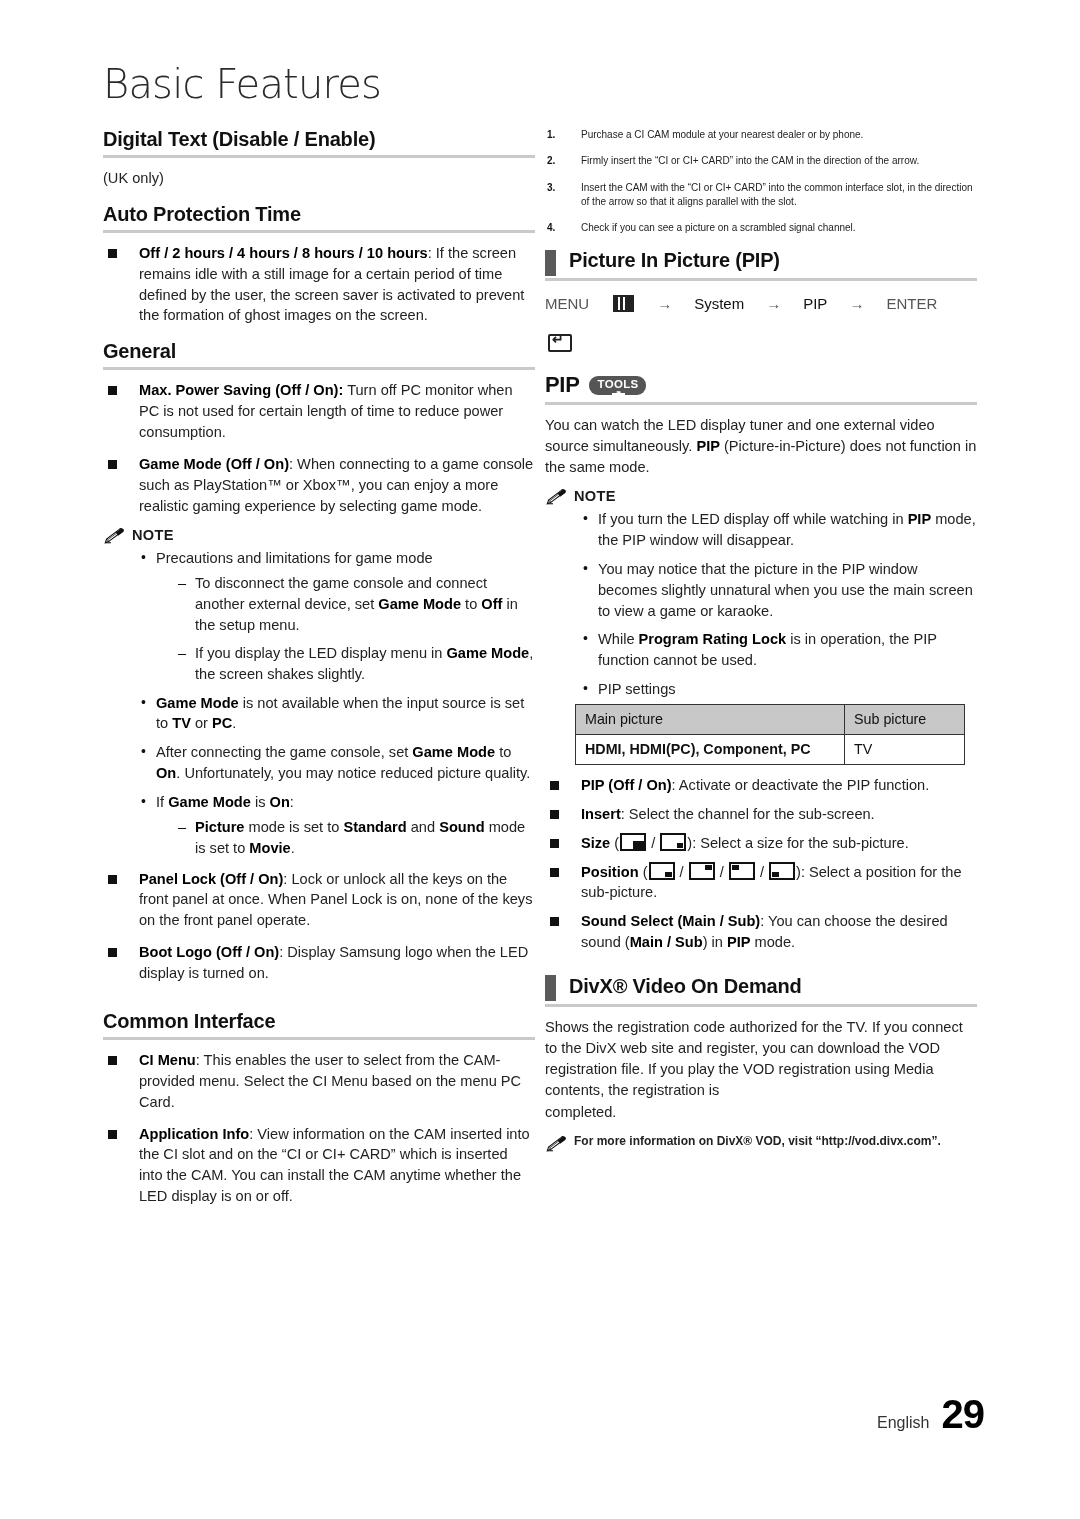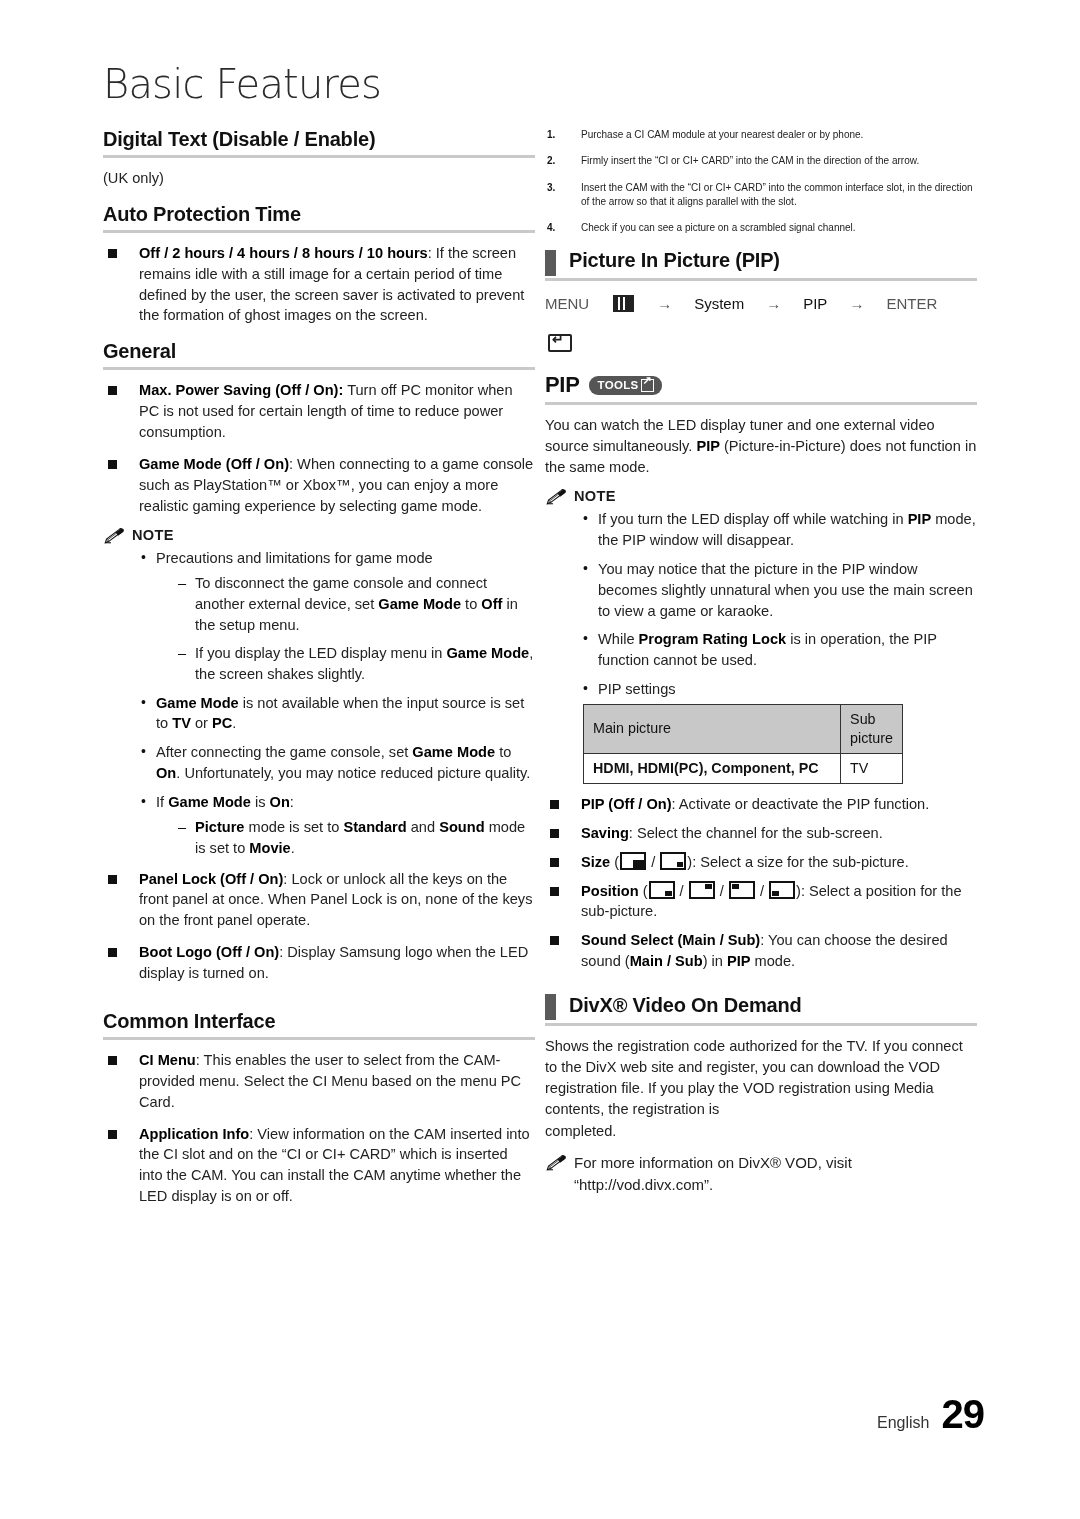--- a/index.html
+++ b/index.html
@@ -255,20 +255,21 @@
     align-items: center;
     gap: 3px;
     background: #555;
     color: #fff;
     border-radius: 9px;
     padding: 2px 8px 2px 9px;
     font-size: 11.5px;
     font-weight: bold;
     letter-spacing: 0.3px;
     height: 15px;
+    flex-direction: column;
   }
   .tools-glyph {
     display: inline-block;
     width: 11px;
     height: 11px;
     border: 1.5px solid #fff;
     position: relative;
   }
   .tools-glyph::after {
     content: "\2197";
@@ -276,22 +277,22 @@
     left: 0px;
     top: -5px;
     font-size: 11px;
     line-height: 11px;
     color: #fff;
   }
 
   
   table.pip-tbl {
     border-collapse: collapse;
-    width: 320px;
-    margin: 4px 0 10px 38px;
+    width: 390px;
+    margin: 4px 0 10px 30px;
     font-size: 14.3px;
   }
   table.pip-tbl th,
   table.pip-tbl td {
     border: 1px solid #333;
     padding: 5px 9px;
     text-align: left;
     font-weight: normal;
     color: #111;
     line-height: 1.33;
@@ -323,24 +324,25 @@
   .gbox.sz-small i { right: 1px; bottom: 1px; width: 6px;  height: 5px; }
   .gbox.p-br i { right: 1px; bottom: 1px; width: 7px; height: 5px; }
   .gbox.p-tr i { right: 1px; top: 1px;    width: 7px; height: 5px; }
   .gbox.p-tl i { left: 1px;  top: 1px;    width: 7px; height: 5px; }
   .gbox.p-bl i { left: 1px;  bottom: 1px; width: 7px; height: 5px; }
 
   
   .note-inline {
     display: flex;
     align-items: flex-start;
-    font-size: 15px;
+    font-size: 12px;
     line-height: 1.43;
     margin: 8px 0 0 0;
     color: #222;
+    font-weight: bold;
   }
   .note-inline .pencil { margin-top: 3px; }
   .note-inline .txt { padding-left: 0; }
 
   
   .footer {
     position: absolute;
     right: 96px;
     bottom: 82px;
     display: flex;
@@ -501,21 +503,21 @@
         <tbody>
           <tr>
             <td class="main">HDMI, HDMI(PC), Component, PC</td>
             <td>TV</td>
           </tr>
         </tbody>
       </table>
 
       <ul class="sq">
         <li style="margin-bottom:8px"><b>PIP (Off / On)</b><span>: Activate or deactivate the PIP function.</span></li>
-        <li style="margin-bottom:8px"><b>Saving</b><span>: Select the channel for the sub-screen.</span></li>
+        <li style="margin-bottom:8px"><b>Insert</b><span>: Select the channel for the sub-screen.</span></li>
         <li style="margin-bottom:8px">
           <b>Size</b><span> (</span><span class="gbox sz-big"><i></i></span><span> / </span><span class="gbox sz-small"><i></i></span><span>): Select a size for the sub-picture.</span>
         </li>
         <li style="margin-bottom:8px">
           <b>Position</b><span> (</span><span class="gbox p-br"><i></i></span><span> / </span><span class="gbox p-tr"><i></i></span><span> / </span><span class="gbox p-tl"><i></i></span><span> / </span><span class="gbox p-bl"><i></i></span><span>): Select a position for the sub-picture.</span>
         </li>
         <li><b>Sound Select (Main / Sub)</b><span>: You can choose the desired sound (</span><b>Main / Sub</b><span>) in </span><b>PIP</b><span> mode.</span></li>
       </ul>
     </div>
 

